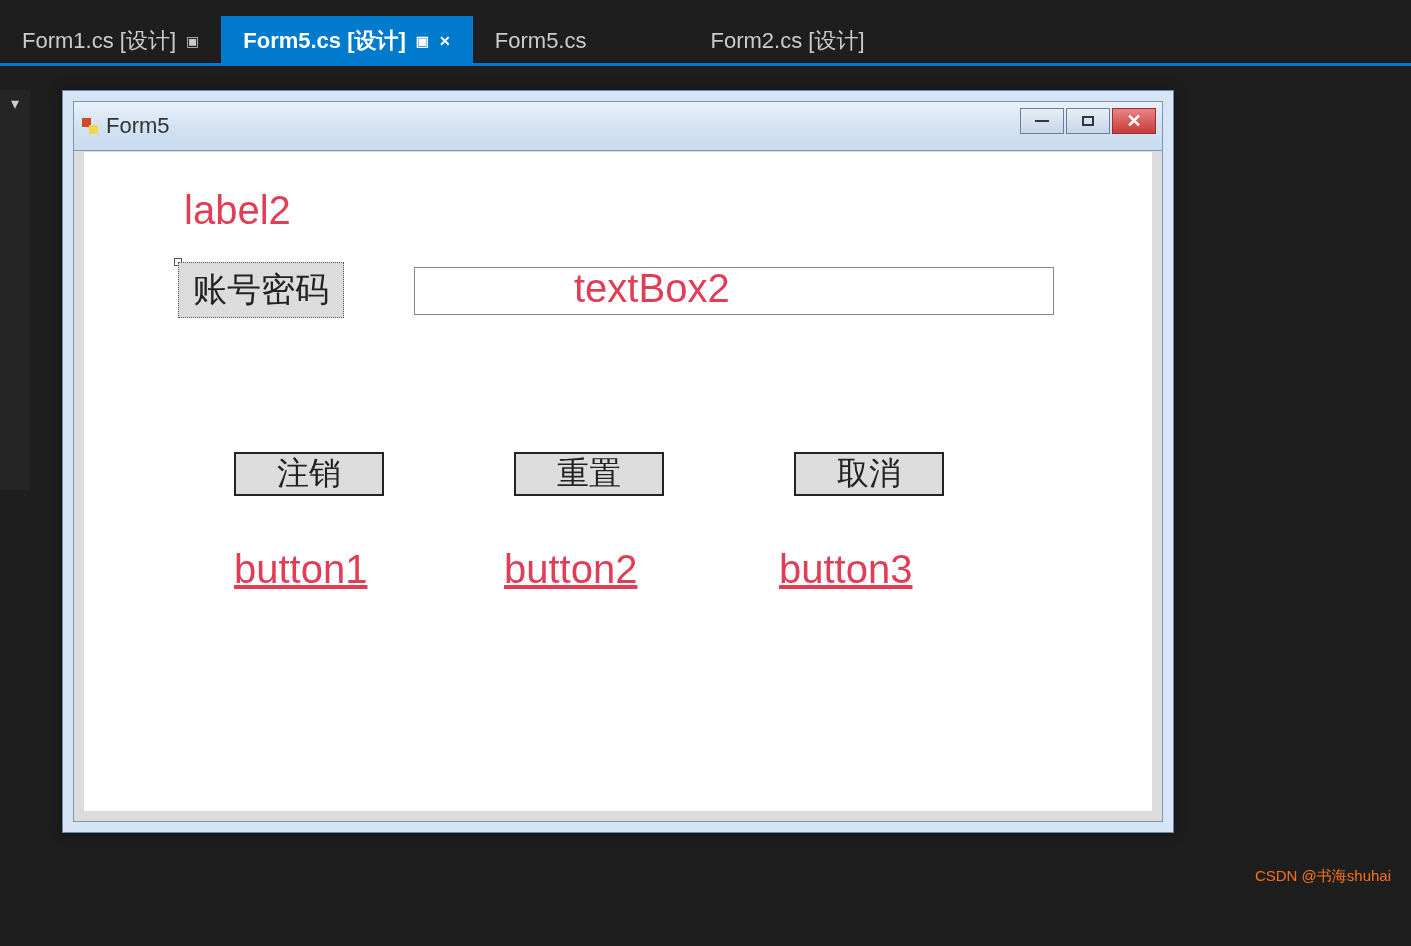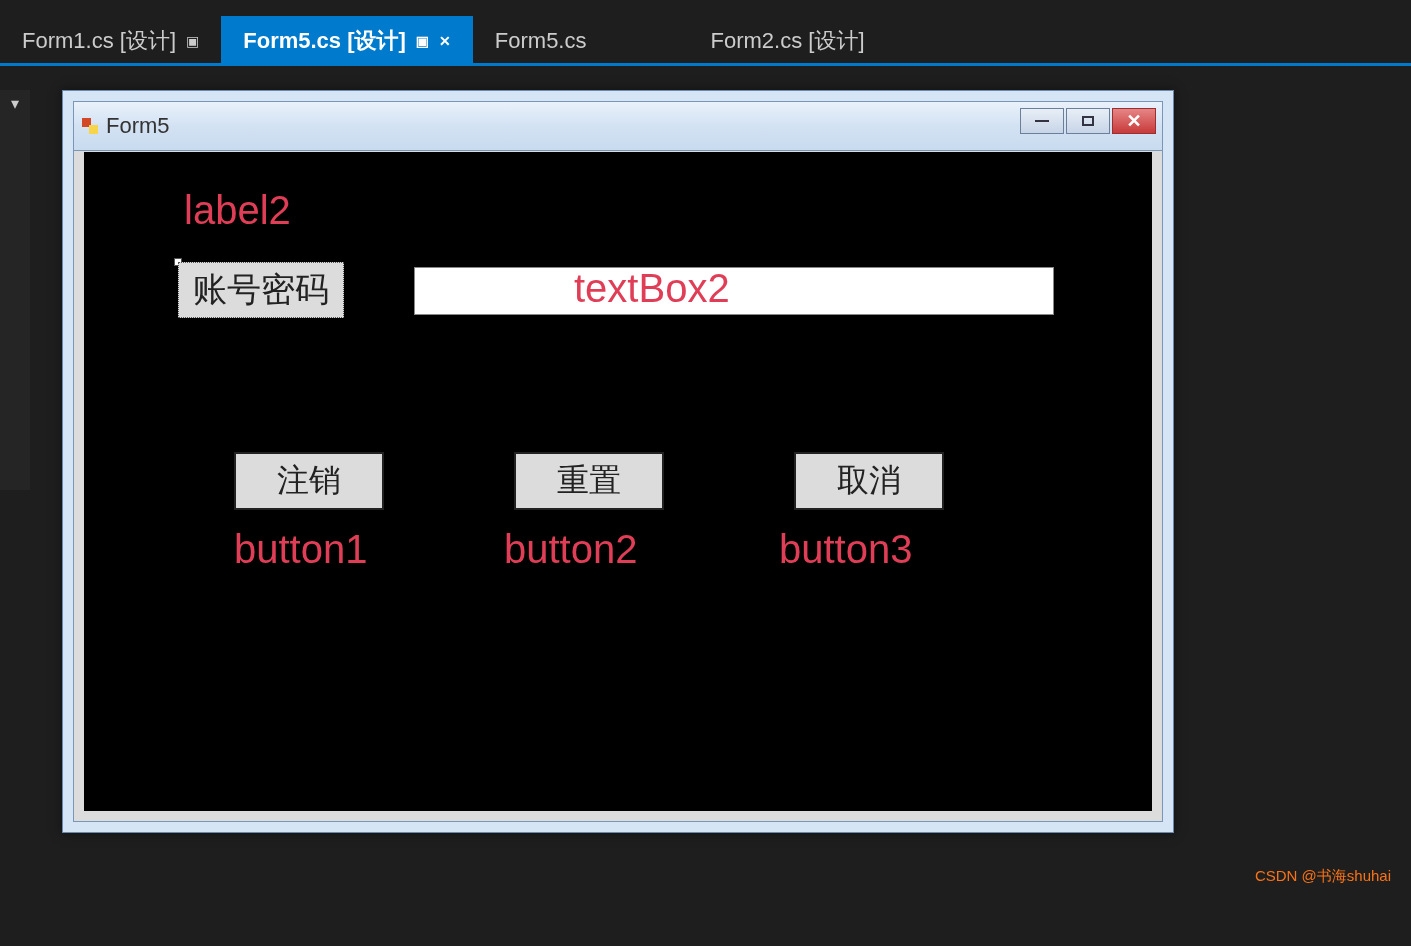--- a/index.html
+++ b/index.html
@@ -129,21 +129,21 @@
     .title-btn .minline { width:14px; height:2px; background:#334; }
     .title-btn.close .xline { font-weight:bold; font-size:18px; }
     .title-btn .maxbox { width:12px; height:10px; border:2px solid #334; }
     
     .form-body {
       position: absolute;
       top: 50px;
       left: 10px;
       right: 10px;
       bottom: 10px;
-      background: #000000;
+      background: #ffffff;
     }
     .annotation {
       position: absolute;
       color: #e03e57;
       font-size: 40px;
       font-family: "Segoe UI", sans-serif;
     }
     .label-box {
       position: absolute;
       left: 94px;
@@ -177,34 +177,34 @@
       left: 490px;
       top: 114px;
       color: #e03e57;
       font-size: 40px;
       pointer-events: none;
     }
     .btn {
       position: absolute;
       top: 300px;
       width: 150px;
-      height: 58px;
+      height: 44px;
       border: 2px solid #222;
       background: #dcdcdc;
       font-size: 32px;
       color: #222;
       display: flex;
       align-items: center;
       justify-content: center;
       cursor: pointer;
     }
     .btn.b1 { left: 150px; }
     .btn.b2 { left: 430px; text-align: right; }
     .btn.b3 { left: 710px; }
-    .btn-ann { top: 375px; }
+    .btn-ann { top: 395px; text-decoration: underline; }
     .ba1 { left: 150px; }
     .ba2 { left: 420px; }
     .ba3 { left: 695px; }
     
     .watermark {
       position: absolute;
       bottom: 60px;
       right: 20px;
       color: #f97316;
       font-size: 15px;

